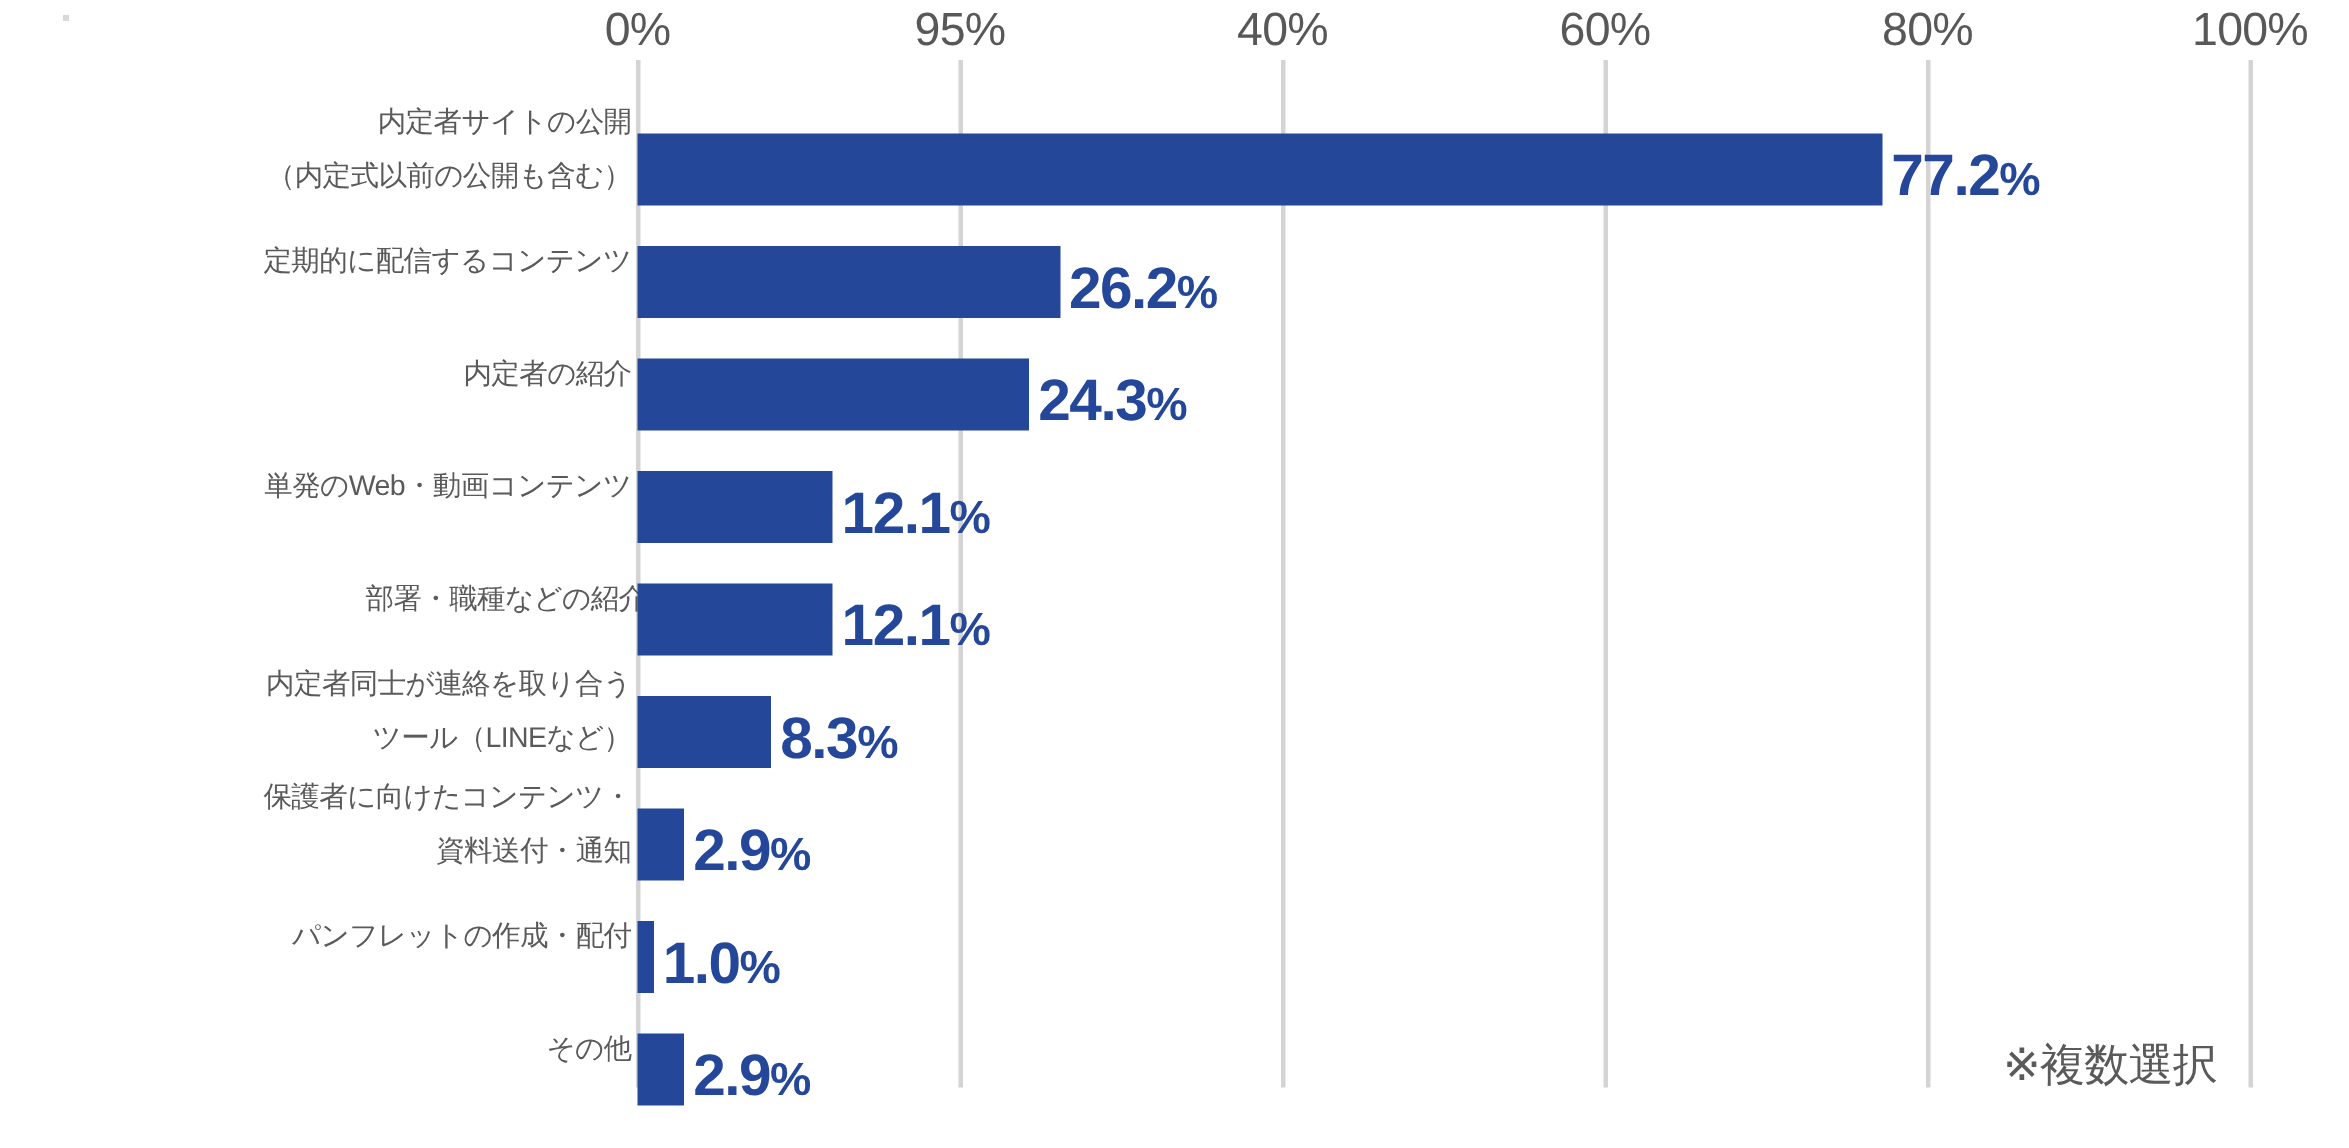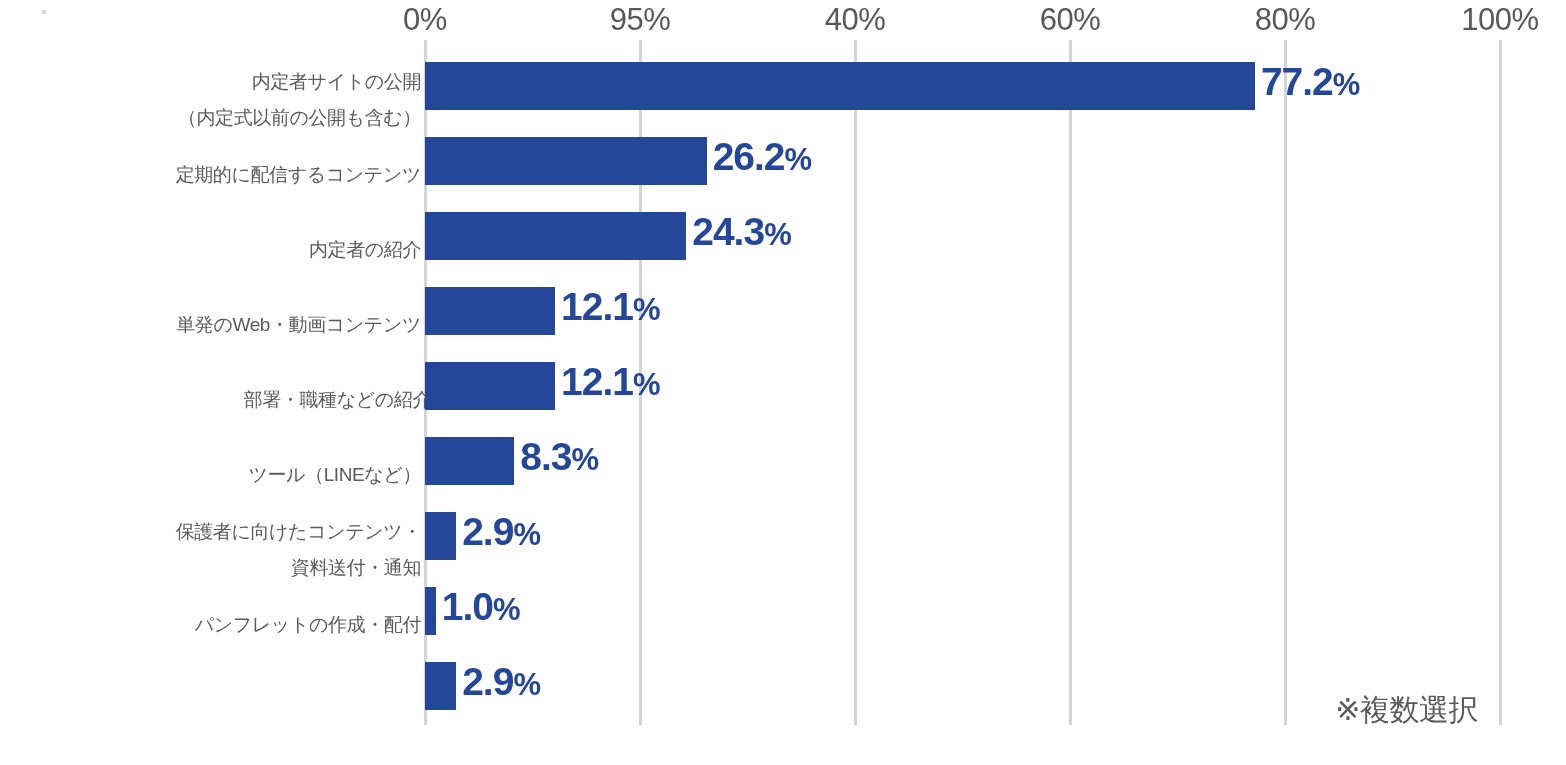--- a/index.html
+++ b/index.html
@@ -94,21 +94,21 @@
   }
   .cat-label span { display: block; }
 
   .bar-wrap {
     position: absolute;
     left: 425px;
     top: 0;
     height: 75px;
     width: 1141px;
     display: flex;
-    align-items: flex-start;
+    align-items: flex-end;
   }
   .bar {
     height: 48px;
     background: #24479a;
     flex: 0 0 auto;
   }
   .bar-value {
     margin-left: 6px;
     font-size: 39px;
     font-weight: bold;
@@ -213,20 +213,21 @@
         <div class="cat-label">
           <span>部署・職種などの紹介</span>
         </div>
         <div class="bar-wrap">
           <div class="bar" style="width: 130.075px; background: rgb(36, 71, 154);"></div>
           <div class="bar-value" style="color: rgb(36, 71, 154);"><span>12.1</span><span class="pct">%</span></div>
         </div>
       </div>
       <div class="row" style="top: 397px;">
         <div class="cat-label">
+          <span>内定者同士が連絡を取り合う</span>
           <span>ツール（LINEなど）</span>
         </div>
         <div class="bar-wrap">
           <div class="bar" style="width: 89.225px; background: rgb(36, 71, 154);"></div>
           <div class="bar-value" style="color: rgb(36, 71, 154);"><span>8.3</span><span class="pct">%</span></div>
         </div>
       </div>
       <div class="row" style="top: 472px;">
         <div class="cat-label">
           <span>保護者に向けたコンテンツ・</span>
@@ -240,20 +241,23 @@
       <div class="row" style="top: 547px;">
         <div class="cat-label">
           <span>パンフレットの作成・配付</span>
         </div>
         <div class="bar-wrap">
           <div class="bar" style="width: 10.75px; background: rgb(36, 71, 154);"></div>
           <div class="bar-value" style="color: rgb(36, 71, 154);"><span>1.0</span><span class="pct">%</span></div>
         </div>
       </div>
       <div class="row" style="top: 622px;">
+        <div class="cat-label">
+          <span>その他</span>
+        </div>
         <div class="bar-wrap">
           <div class="bar" style="width: 31.175px; background: rgb(36, 71, 154);"></div>
           <div class="bar-value" style="color: rgb(36, 71, 154);"><span>2.9</span><span class="pct">%</span></div>
         </div>
       </div>
     </div>
 
   <div class="footnote">※複数選択</div>
 
 </div>

